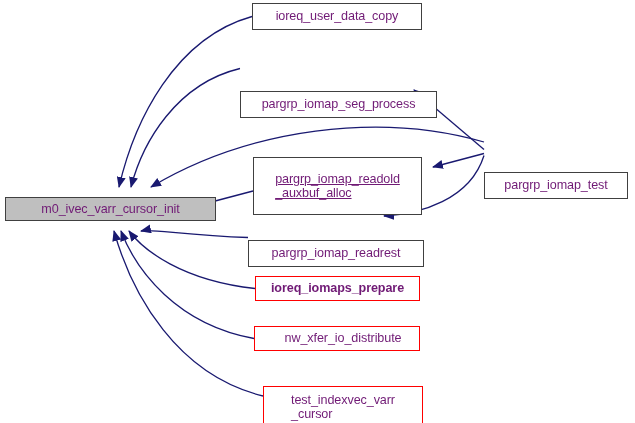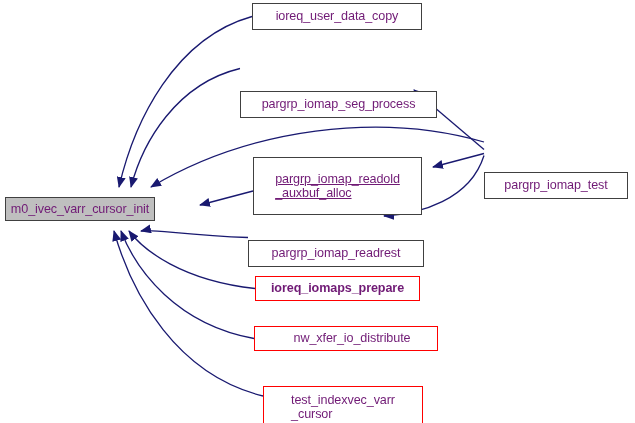--- a/index.html
+++ b/index.html
@@ -70,26 +70,26 @@
         <path d="M255,288.5 C 181.85,280.52 143.28,249.93 129,231" marker-end="url(#ah)"></path>
         <path d="M254,338.5 C 177,324.52 136.4,270.93 121,231" marker-end="url(#ah)"></path>
         <path d="M263,396 C 177.2,375.12 131.96,295.08 114,231" marker-end="url(#ah)"></path>
         <path d="M484,149.5 L 414,90" marker-end="url(#ah)"></path>
         <path d="M484,153.5 L 433,167" marker-end="url(#ah)"></path>
         <path d="M484,155.5 C 470,200 420,214 384,216" marker-end="url(#ah)"></path>
       </g>
   </svg>
 
   <div id="node-layer">
-      <div class="node focus" style="left: 5px; top: 197px; width: 150px; height: 24px;"><span>m0_ivec_varr_cursor_init</span></div>
+      <div class="node focus" style="left: 5px; top: 197px; width: 211px; height: 24px;"><span>m0_ivec_varr_cursor_init</span></div>
       <div class="node plain" style="left: 252px; top: 3px; width: 170px; height: 27px;"><span>ioreq_user_data_copy</span></div>
       <div class="node plain" style="left: 240px; top: 55px; width: 197px; height: 27px; margin-top: 36px;"><span>pargrp_iomap_seg_process</span></div>
       <div class="node plain" style="left: 484px; top: 136px; width: 144px; height: 27px; margin-top: 36px;"><span>pargrp_iomap_test</span></div>
       <div class="node plain" style="left: 253px; top: 157px; width: 169px; height: 58px; text-decoration: underline;"><span>pargrp_iomap_readold
 _auxbuf_alloc</span></div>
       <div class="node plain" style="left: 248px; top: 224px; width: 176px; height: 27px; margin-top: 16px;"><span>pargrp_iomap_readrest</span></div>
       <div class="node test" style="left: 255px; top: 276px; width: 165px; height: 25px; font-weight: bold;"><span>ioreq_iomaps_prepare</span></div>
-      <div class="node test" style="left: 254px; top: 326px; width: 184px; height: 25px; padding-left: 12px;"><span>nw_xfer_io_distribute</span></div>
+      <div class="node test" style="left: 254px; top: 326px; width: 166px; height: 25px; padding-left: 12px;"><span>nw_xfer_io_distribute</span></div>
       <div class="node test" style="left: 263px; top: 386px; width: 160px; height: 42px;"><span>test_indexvec_varr
 _cursor</span></div>
     </div>
 
 </div>
 
 </body></html>

